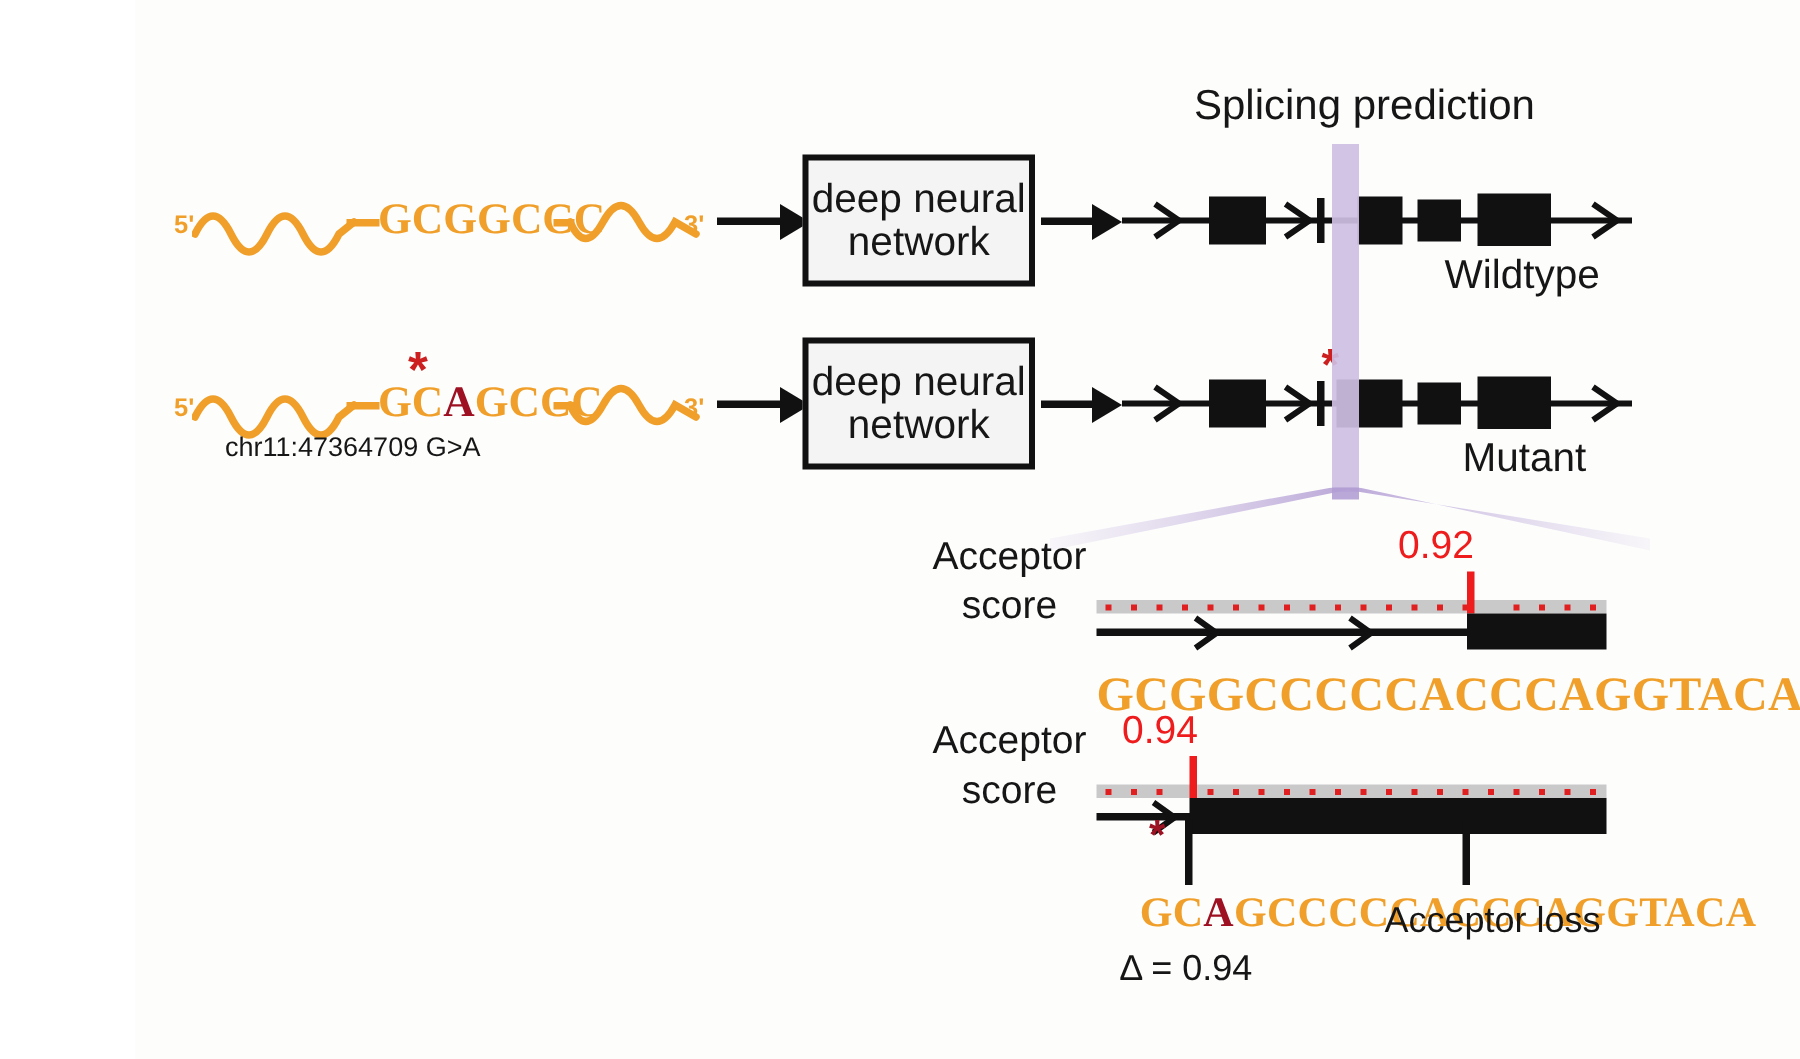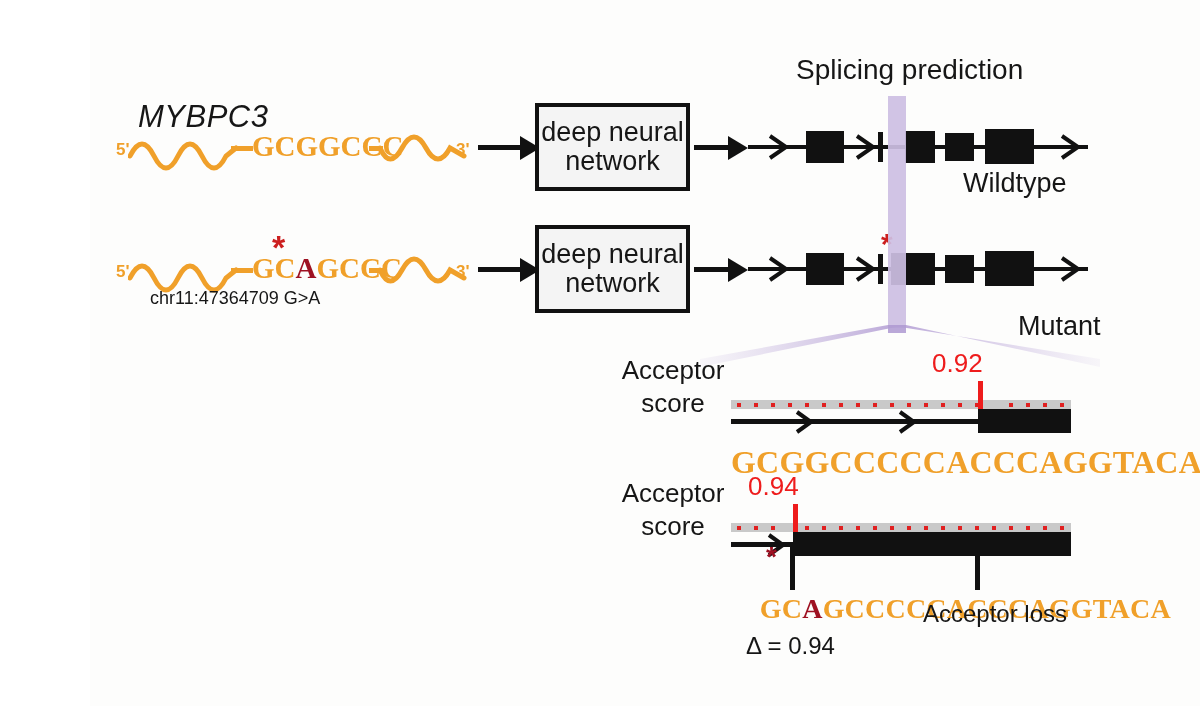--- a/index.html
+++ b/index.html
@@ -116,21 +116,20 @@
 </style>
 </head>
 <body>
 
 <div id="figure">
 
   <div class="panel-bg"></div>
 
   <div class="txt title-splicing" style="left:796px; top:54px;">Splicing prediction</div>
 
-  <div class="txt gene-name" style="left:138px; top:99px;">MYBPC3</div>
 
   <div class="txt prime" style="left:116px; top:140px;">5'</div>
 
   <svg class="wave" style="left:128px; top:126px;" width="110" height="45">
     <path d="M2,30 Q14,6 26,30 T50,30 T74,30 T98,30 L108,22" fill="none" stroke="#f0a02a" stroke-width="5" stroke-linecap="round"></path>
   </svg>
   <div class="hline" style="left:231px; top:146px; width:22px; height:5px; background:#f0a02a;"></div>
 
   <div class="seq-inline" style="position:absolute; left:252px; top:130px;">GCGGCCC</div>
 
@@ -224,21 +223,21 @@
     <polyline points="2,2 18,13 2,24" fill="none" stroke="#111111" stroke-width="4"></polyline>
   </svg>
   <div class="exon" style="left:806px; top:253px; width:38px; height:32px;"></div>
   <div class="vline" style="left:878px; top:254px; width:5px; height:30px;"></div>
   <div class="exon" style="left:891px; top:253px; width:44px; height:32px;"></div>
   <div class="exon" style="left:945px; top:255px; width:29px; height:28px;"></div>
   <div class="exon" style="left:985px; top:251px; width:49px; height:35px;"></div>
 
   <div class="asterisk" style="left:881px; top:229px; font-size:30px;">*</div>
 
-  <div class="txt track-label" style="left:1018px; top:290px;margin-top:21px;">Mutant</div>
+  <div class="txt track-label" style="left:975px; top:290px;">Mutant</div>
 
   <div class="band" style="left:888px; top:96px; width:18px; height:232px;"></div>
 
   <svg class="funnel" style="left:640px; top:325px;" width="460" height="48">
     <defs>
       <linearGradient id="fgL" x1="1" y1="0" x2="0" y2="0">
         <stop offset="0%" stop-color="#b39ed4" stop-opacity="0.95"></stop>
         <stop offset="100%" stop-color="#cdbfe3" stop-opacity="0.12"></stop>
       </linearGradient>
       <linearGradient id="fgR" x1="0" y1="0" x2="1" y2="0">

